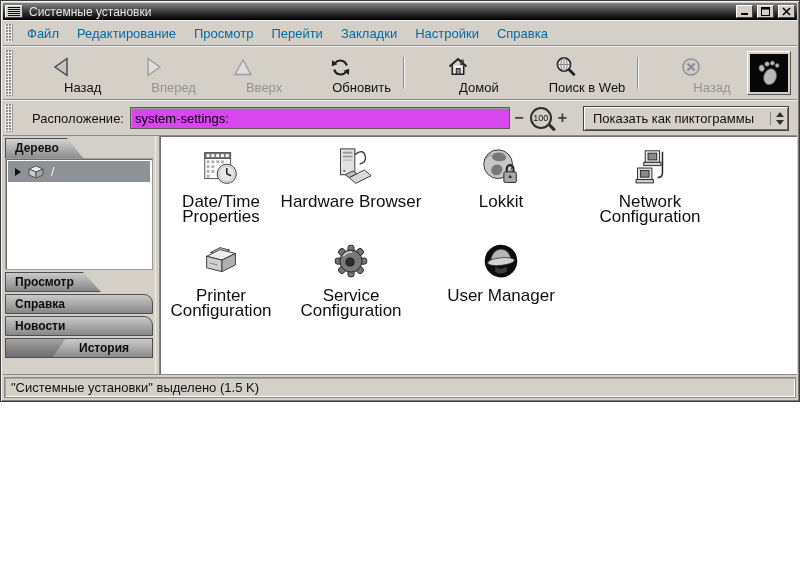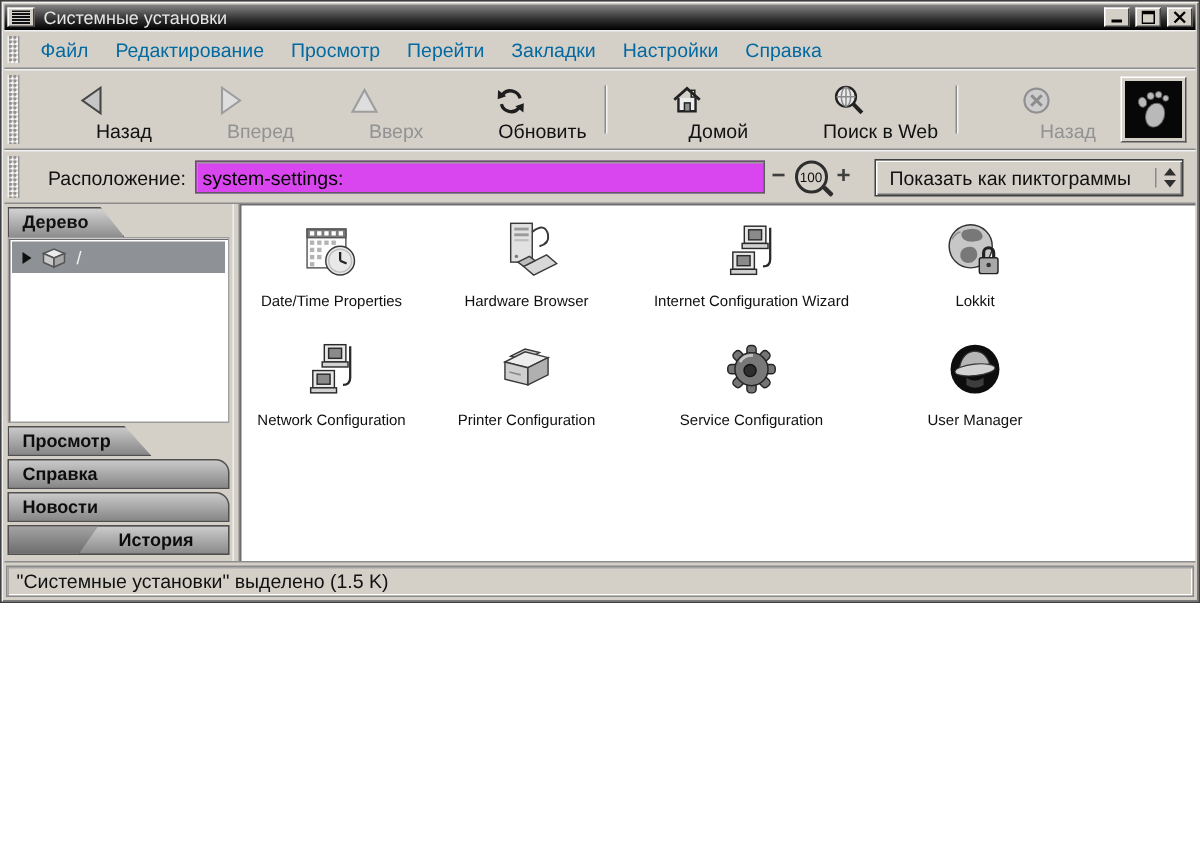--- a/index.html
+++ b/index.html
@@ -71,21 +71,21 @@
   .viewmode .vm-label { flex:1; white-space:nowrap; overflow:hidden; }
   .vm-spin { display:flex; flex-direction:column; align-items:center; padding-left:5px;
              border-left:1px solid #8a8a8a; margin-left:4px; }
   .tri-up { width:0; height:0; border-left:4px solid transparent; border-right:4px solid transparent;
             border-bottom:5px solid #2f2f2f; }
   .tri-down { width:0; height:0; border-left:4px solid transparent; border-right:4px solid transparent;
               border-top:5px solid #2f2f2f; margin-top:3px; }
 
   
   .content { flex:1; display:flex; overflow:hidden; border-bottom:1px solid #8c8c8c; }
-  .sidebar { width:152px; flex:0 0 152px; display:flex; flex-direction:column; padding:2px 0 4px 2px; }
+  .sidebar { width:152px; flex:0 0 152px; display:flex; flex-direction:column; padding:2px 0 16px 2px; }
   .tree-tab { width:78px; height:20px; background:linear-gradient(180deg,#d2d2d2,#8d8d8d);
               clip-path:polygon(0 0, 62px 0, 78px 20px, 0 20px);
               border:1px solid #4f4f4f; border-bottom:none;
               font-size:12px; font-weight:bold; color:#111; line-height:19px; padding-left:9px; }
   .tree-panel { flex:1; background:#fff; border:1px solid #9d9d9d; margin-right:2px;
                 box-shadow:inset 1px 1px 0 #6e6e6e; padding:2px; overflow:hidden; }
   .tree-row { height:21px; background:#8e9196; display:flex; align-items:center;
               gap:6px; padding:0 4px 0 7px; }
   .expander { width:0; height:0; border-top:4px solid transparent; border-bottom:4px solid transparent;
               border-left:6px solid #101010; }
@@ -100,21 +100,21 @@
   .istoria-tab { position:absolute; left:46px; top:-1px; bottom:-1px; right:-1px;
                  background:linear-gradient(180deg,#cbcbcb,#8a8a8a); border:1px solid #4f4f4f;
                  clip-path:polygon(14px 0, 100% 0, 100% 100%, 0 100%);
                  font-size:12px; font-weight:bold; color:#0d0d0d; line-height:18px; padding-left:26px; }
   .divider { width:5px; flex:0 0 5px; background:#d4d0c8;
              border-left:1px solid #f0f0f0; border-right:1px solid #848484; }
   .main { flex:1; background:#fff; box-shadow:inset 1px 1px 0 #6e6e6e; overflow:hidden; }
   .icon-grid { display:grid; grid-template-columns:118px 142px 158px 140px; row-gap:16px;
                padding:10px 0 0 2px; justify-items:center; align-items:start; }
   .cell { display:flex; flex-direction:column; align-items:center; }
-  .ilabel { margin-top:2px; font-size:10px; color:#101010; text-align:center;
+  .ilabel { margin-top:2px; font-size:17px; color:#101010; text-align:center;
             max-width:150px; line-height:15px; }
 
   
   .statusbar { height:24px; flex:0 0 24px; padding:2px 1px 1px; display:flex; }
   .status-panel { flex:1; background:#d4d0c8; border:1px solid #8a8a8a;
                   box-shadow:inset 1px 1px 0 #a5a5a5, inset -1px -1px 0 #fff;
                   font-size:13px; color:#111; display:flex; align-items:center; padding-left:6px; }
 </style>
 </head>
 <body>
@@ -333,34 +333,20 @@
             <rect x="15.5" y="10" width="10" height="2" fill="#9a9a9a"></rect>
             <rect x="15.5" y="14" width="10" height="1.5" fill="#bdbdbd"></rect>
             <circle cx="17" cy="26" r="1.2" fill="#777"></circle>
             <path d="M28,9 q9,-7 11,2 q1,6 -6,8" fill="none" stroke="#3a3a3a" stroke-width="1.4"></path>
             <polygon points="22,33 38,25 45,31 29,39" fill="#d8d8d8" stroke="#3a3a3a"></polygon>
             <polygon points="18,30 26,26 30,29 22,33" fill="#bdbdbd" stroke="#3a3a3a"></polygon>
           </svg>
           <span class="ilabel">Hardware Browser</span>
         </div>
 
-        <div class="cell">
-          <svg width="46" height="46" viewBox="0 0 48 48">
-            <g stroke="#2a2a2a" fill="#e8e8e8">
-              <rect x="19" y="5" width="15" height="12"></rect>
-                <rect x="22" y="7.5" width="9" height="7" fill="#8a8a8a"></rect>
-              <rect x="17.5" y="17" width="18" height="3.5" fill="#d2d2d2"></rect>
-              <rect x="11" y="23" width="15" height="12"></rect>
-                <rect x="14" y="25.5" width="9" height="7" fill="#8a8a8a"></rect>
-              <rect x="9.5" y="35" width="18" height="3.5" fill="#d2d2d2"></rect>
-            </g>
-            <path d="M37 6 v22 q0 5 -5 5" fill="none" stroke="#2a2a2a" stroke-width="1.6"></path>
-          </svg>
-          <span class="ilabel">Internet Configuration Wizard</span>
-        </div>
 
         <div class="cell">
           <svg width="46" height="46" viewBox="0 0 48 48">
             <circle cx="21" cy="19" r="15" fill="#c7c7c7" stroke="#333"></circle>
             <path d="M16 8 q8 -3 12 1 q3 4 -1 6 q-7 2 -11 -1 q-3 -3 0 -6 z" fill="#787878"></path>
             <path d="M17 20 q6 -2 8 2 q2 5 -3 8 q-6 2 -8 -3 q-1 -5 3 -7 z" fill="#787878"></path>
             <path d="M8 14 q3 -5 6 -5" stroke="#8d8d8d" fill="none"></path>
             <rect x="27" y="27" width="13" height="11" rx="1.5" fill="#a8a8a8" stroke="#222"></rect>
             <path d="M30 27 v-3.5 a3.5 3.5 0 0 1 7 0 V27" fill="none" stroke="#222" stroke-width="2.2"></path>
             <circle cx="33.5" cy="32" r="1.6" fill="#333"></circle>

